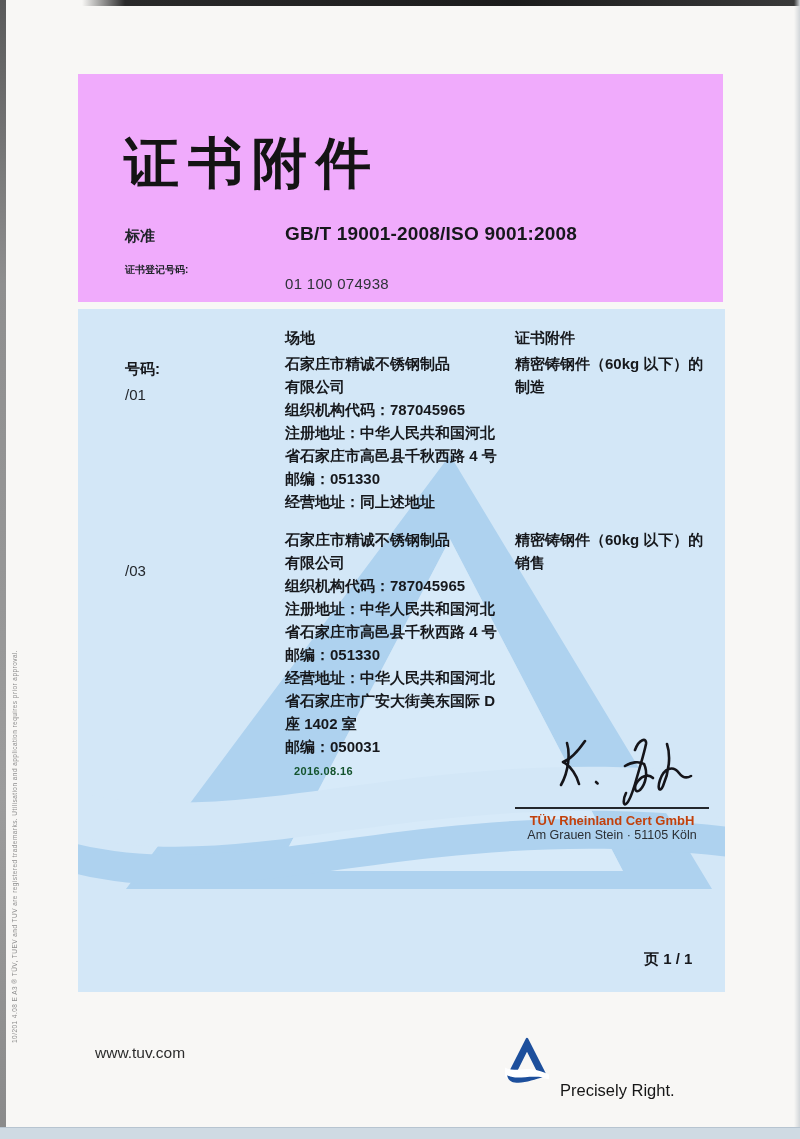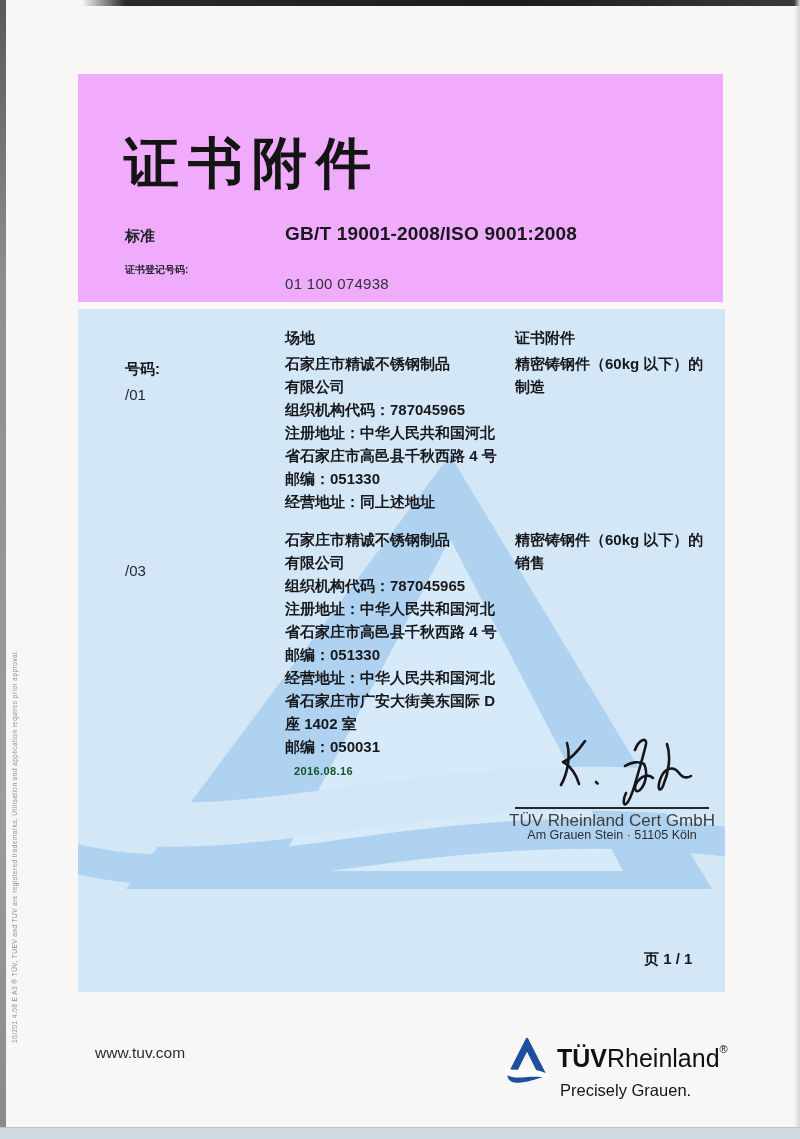--- a/index.html
+++ b/index.html
@@ -41,21 +41,21 @@
   .trow2{top:219px;}
   .cell{position:absolute;font-size:15px;line-height:23px;white-space:pre-line;}
   .cell.num{left:47px;width:120px;font-weight:400;color:#23272c;margin-top:31px;}
   .cell.site{left:207px;width:260px;font-weight:600;color:#16181c;}
   .cell.scope{left:437px;width:215px;font-weight:600;color:#16181c;}
   .thead .cell{font-weight:700;color:#16181c;}
   .issue-date{position:absolute;left:216px;top:456px;font-size:11px;font-weight:700;color:#14532d;letter-spacing:.4px;}
   .sig-svg{position:absolute;left:470px;top:418px;width:168px;height:82px;}
   .sig-line{position:absolute;left:437px;top:498px;width:194px;border-top:2px solid #23272c;}
   .sig-org{position:absolute;left:429px;top:504px;width:210px;text-align:center;
-    font-size:17px;font-weight:400;color:#404040;line-height:15px;}
+    font-size:13px;font-weight:700;color:#c2410c;line-height:15px;}
   .sig-addr{position:absolute;left:429px;top:519px;width:210px;text-align:center;
     font-size:12.5px;color:#2b2f34;line-height:15px;}
   .page-num{position:absolute;left:566px;top:641px;font-size:15px;font-weight:700;color:#16181c;}
   
   .website{position:absolute;left:95px;top:1044px;font-size:15.5px;color:#2c2c2c;}
   .brand{position:absolute;left:505px;top:1034px;width:240px;height:72px;}
   .brand-logo{position:absolute;left:0;top:2px;width:44px;height:48px;}
   .brand-text{position:absolute;left:52px;top:9px;font-size:25px;color:#111;white-space:nowrap;}
   .brand-text .b{font-weight:700;}
   .brand-text .reg{font-size:11px;vertical-align:14px;}
@@ -146,19 +146,16 @@
   </div>
 
   <div class="website">www.tuv.com</div>
 
   <div class="brand">
     <svg class="brand-logo" viewBox="0 0 42 46" aria-hidden="true">
       <path fill="#1d4f9c" stroke="#1d4f9c" stroke-width="2.4" stroke-linejoin="round" fill-rule="evenodd" d="M21 3 L39 38.5 L3 38.5 Z M21 12.5 L32.5 35.5 L9.5 35.5 Z"></path>
       <path fill="#ffffff" d="M-2 29 C7 35.5 15 30.5 25 31.8 C32.5 32.7 38 34.8 44 38 L44 42 C34 38.6 24 40.6 14 42.4 C6 43.8 0 41 -2 35 Z"></path>
       <path fill="#1d4f9c" d="M2 37.5 C10 42.5 20 37.8 36 39.6 C28 41.6 14 47.5 6 43.5 C3.4 42.2 2.4 39.8 2 37.5 Z"></path>
     </svg>
-    <div class="brand-text">
-      <span class="b">TÜV</span><span>Rheinland</span><span class="reg">®</span>
-    </div>
-    <div class="tagline">Precisely Grauen.</div>
+    <div class="tagline">Precisely Right.</div>
   </div>
 
 </div>
 
 </body></html>

